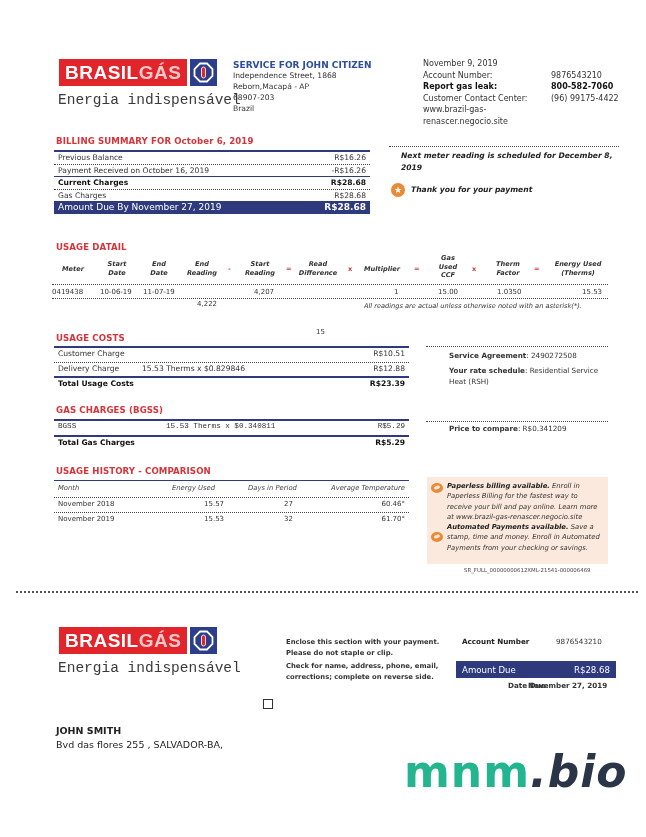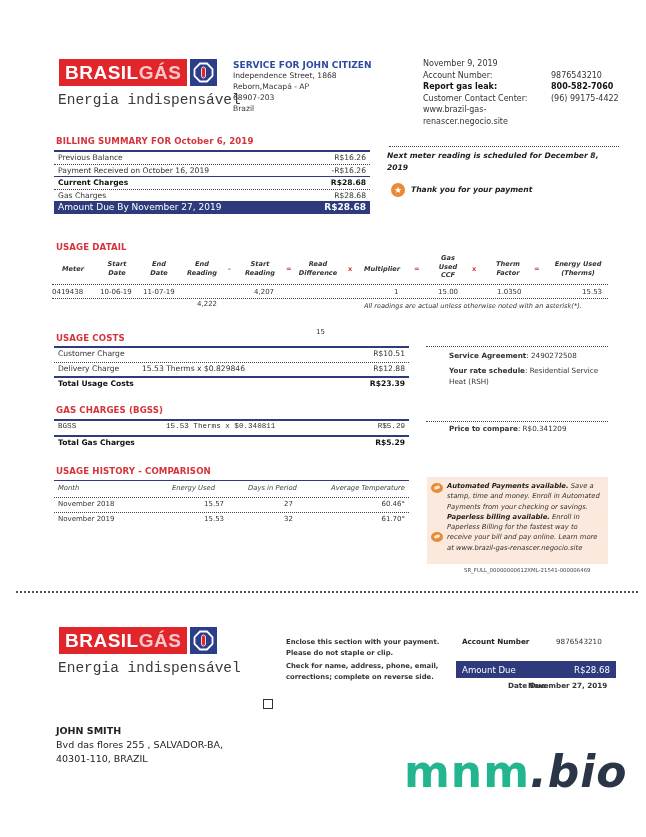--- a/index.html
+++ b/index.html
@@ -116,21 +116,21 @@
       <span>Gas Charges</span>
       <span>R$28.68</span>
     </div>
   <div class="trow hl">
       <span>Amount Due By November 27, 2019</span>
       <span class="bold" style="color:#fff">R$28.68</span>
     </div>
 </div>
 
 <div class="rside-line" style="left:389px;top:146px;width:230px;"></div>
-<div class="abs" style="left:387px;top:150px;font-size:7.6px;line-height:11.5px;font-style:italic;font-weight:bold;color:#222;">
+<div class="abs" style="left:401px;top:150px;font-size:7.6px;line-height:11.5px;font-style:italic;font-weight:bold;color:#222;">
   <div>Next meter reading is scheduled for December 8,</div>
   <div>2019</div>
 </div>
 <div class="abs" style="left:391px;top:183px;width:14px;height:14px;border-radius:50%;background:#e98a35;color:#fff;font-size:9px;line-height:14px;text-align:center;">★</div>
 <div class="abs" style="left:411px;top:185px;font-size:7.6px;font-style:italic;font-weight:bold;color:#222;">Thank you for your payment</div>
 
 <div class="sec-title" style="left:56px;top:242px;">USAGE DATAIL</div>
 <div class="usage-hdr">
   <span style="left:6px;top:9px;width:30px;">Meter</span>
   <span style="left:50px;top:4px;width:30px;">
@@ -255,22 +255,22 @@
     <span style="position:absolute;left:4px;top:2px;">November 2019</span>
     <span style="position:absolute;left:150px;top:2px;">15.53</span>
     <span style="position:absolute;left:230px;top:2px;">32</span>
     <span style="position:absolute;right:4px;top:2px;">61.70°</span>
   </div>
 </div>
 
 <div class="promo">
   <span class="bullet" style="left:4px;top:6px;"></span>
   <span class="bullet" style="left:4px;top:55px;"></span>
+  <div><b>Paperless billing available.</b><span> Enroll in Paperless Billing for the fastest way to receive your bill and pay online. Learn more at www.brazil-gas-renascer.negocio.site</span></div>
   <div><b>Automated Payments available.</b><span> Save a stamp, time and money. Enroll in Automated Payments from your checking or savings.</span></div>
-  <div><b>Paperless billing available.</b><span> Enroll in Paperless Billing for the fastest way to receive your bill and pay online. Learn more at www.brazil-gas-renascer.negocio.site</span></div>
 </div>
 <div class="abs" style="left:464px;top:567px;font-size:5.4px;color:#444;">SR_FULL_00000000612XML-21541-000006469</div>
 
 <div class="abs" style="left:16px;top:591px;width:622px;border-top:2px dotted #555;"></div>
 
 <div class="logo" style="left:59px;top:627px;">
   <div class="logo-red"><span>BRASIL</span><span class="light">GÁS</span></div>
   <div class="logo-blue">
     <svg width="21" height="21" viewBox="0 0 21 21">
         <polygon points="7,1.5 14,1.5 19.5,7 19.5,14 14,19.5 7,19.5 1.5,14 1.5,7" fill="none" stroke="#fff" stroke-width="1.8"></polygon>
@@ -295,16 +295,15 @@
   <span>R$28.68</span>
 </div>
 <div class="abs" style="left:462px;top:681px;font-size:7.2px;font-weight:bold;color:#333;margin-left:46px;">Date Due</div>
 <div class="abs" style="left:528px;top:681px;font-size:7.2px;font-weight:bold;color:#333;">November 27, 2019</div>
 
 <div class="abs" style="left:263px;top:699px;width:10px;height:10px;border:1px solid #333;"></div>
 
 <div class="abs" style="left:56px;top:724px;font-size:9.5px;line-height:14px;color:#222;">
   <div style="font-weight:bold;">JOHN SMITH</div>
   <div>Bvd das flores 255 , SALVADOR-BA,</div>
-  <div>40301-110, BRAZIL</div>
 </div>
 
 <div class="mnm"><span class="g">mnm</span><span class="d">.bio</span></div>
 
 </body></html>

